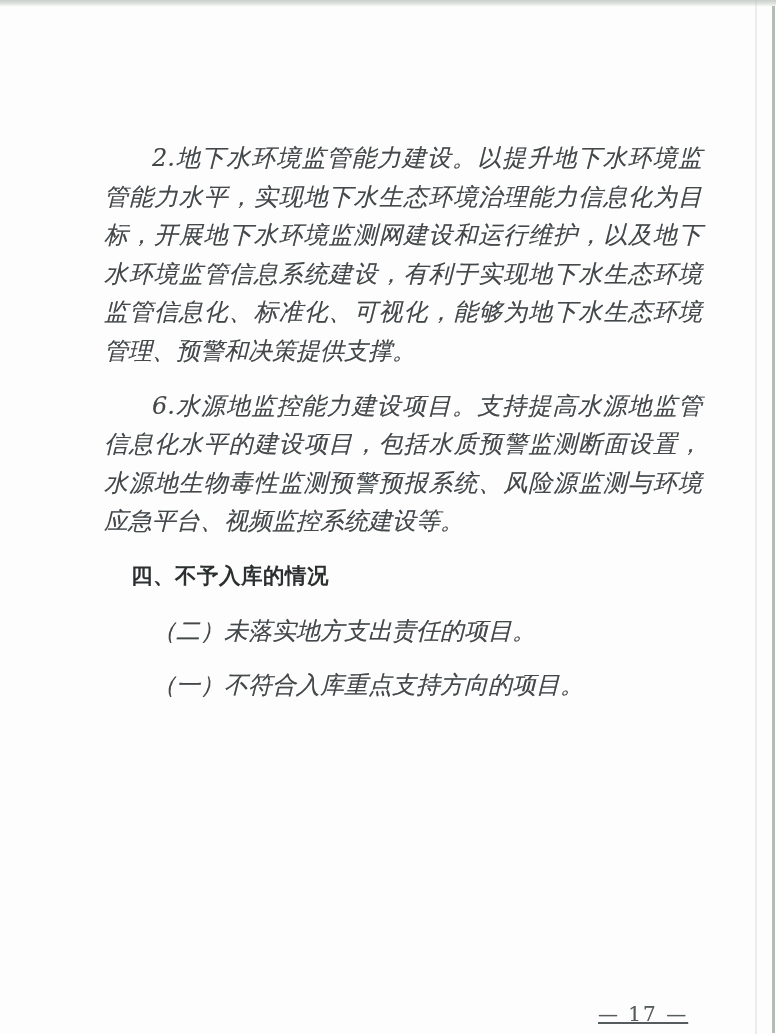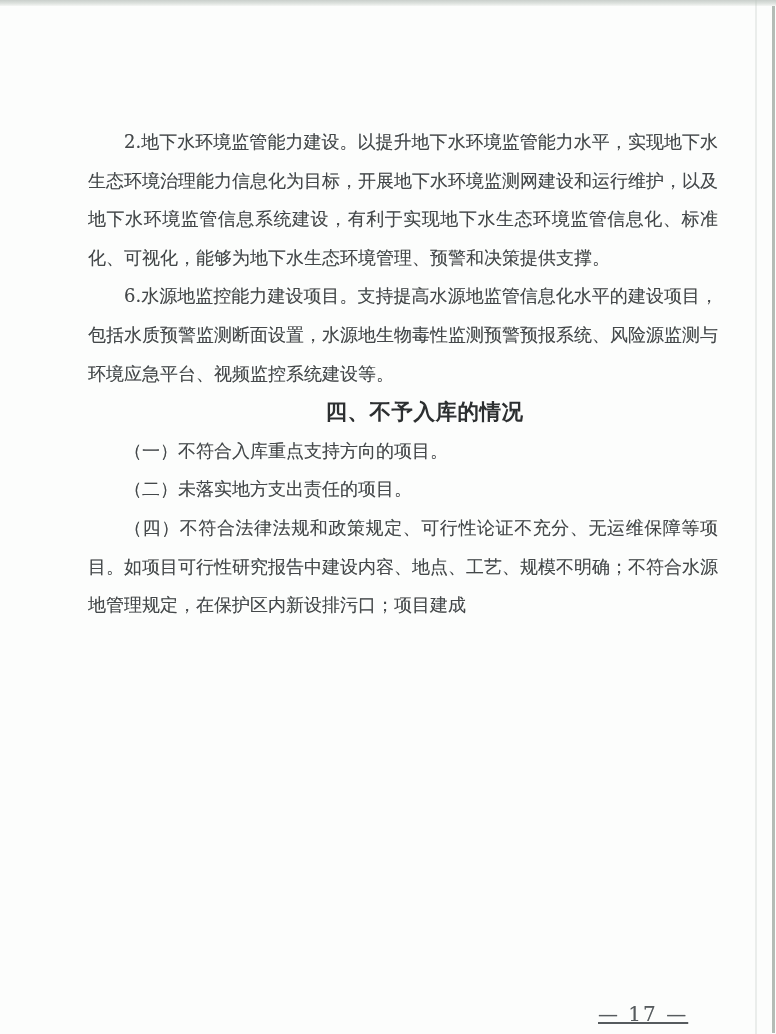--- a/index.html
+++ b/index.html
@@ -27,38 +27,38 @@
     width: 2px; height: 1034px;
     background: rgba(186, 198, 190, 0.28);
   }
   .content {
     position: absolute;
     left: 88px;
     top: 123px;
     width: 630px;
   }
   p.body {
-    margin: 0;
-    font-size: 18px;
+    margin: 16px;
+    font-size: 24px;
     line-height: 38.6px;
     color: #44484a;
     text-align: justify;
     text-indent: 2em;
     text-shadow: 0 0 0.6px rgba(80, 86, 84, 0.45);
+    font-style: italic;
   }
   h2.heading {
     margin: 0;
     font-size: 21.5px;
     line-height: 38.6px;
     color: #2c2f30;
     text-indent: 2em;
     font-weight: 700;
     font-family: "DejaVu Sans", "Liberation Sans", sans-serif;
     letter-spacing: 0.5px;
-    text-align: center;
   }
   .page-number {
     position: absolute;
     top: 1001px;
     left: 598px;
     font-size: 20px;
     line-height: 26px;
     color: #565b5e;
     letter-spacing: 2px;
     text-shadow: 0 0 0.6px rgba(80, 86, 84, 0.4);
@@ -70,19 +70,18 @@
 
 <div class="canvas">
   <div class="scan-edge-top"></div>
   <div class="scan-edge-right-soft"></div>
   <div class="scan-edge-right"></div>
 
   <div class="content">
     <p class="body">2.地下水环境监管能力建设。以提升地下水环境监管能力水平，实现地下水生态环境治理能力信息化为目标，开展地下水环境监测网建设和运行维护，以及地下水环境监管信息系统建设，有利于实现地下水生态环境监管信息化、标准化、可视化，能够为地下水生态环境管理、预警和决策提供支撑。</p>
     <p class="body">6.水源地监控能力建设项目。支持提高水源地监管信息化水平的建设项目，包括水质预警监测断面设置，水源地生物毒性监测预警预报系统、风险源监测与环境应急平台、视频监控系统建设等。</p>
     <h2 class="heading">四、不予入库的情况</h2>
+    <p class="body">（二）未落实地方支出责任的项目。</p>
     <p class="body">（一）不符合入库重点支持方向的项目。</p>
-    <p class="body">（二）未落实地方支出责任的项目。</p>
-    <p class="body">（四）不符合法律法规和政策规定、可行性论证不充分、无运维保障等项目。如项目可行性研究报告中建设内容、地点、工艺、规模不明确；不符合水源地管理规定，在保护区内新设排污口；项目建成</p>
   </div>
 
   <div class="page-number">— 17 —</div>
 </div>
 
 </body></html>

